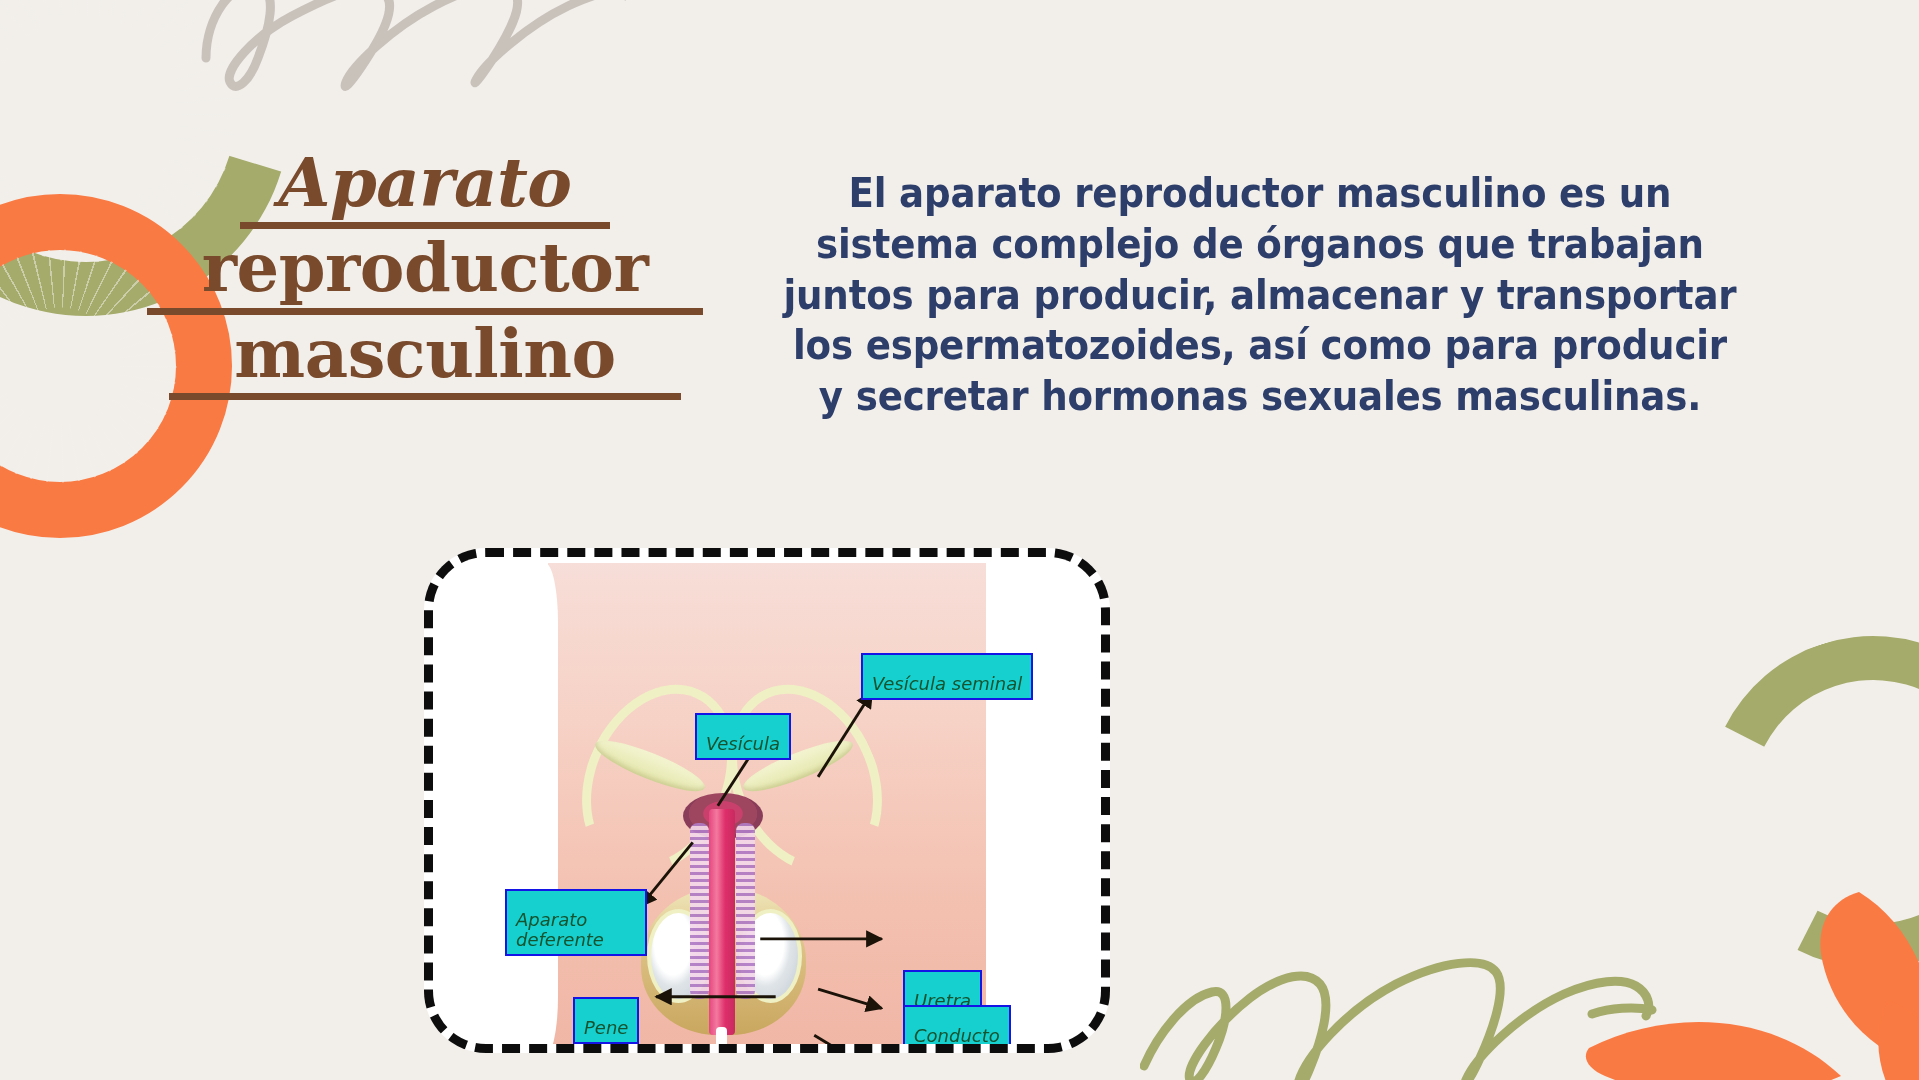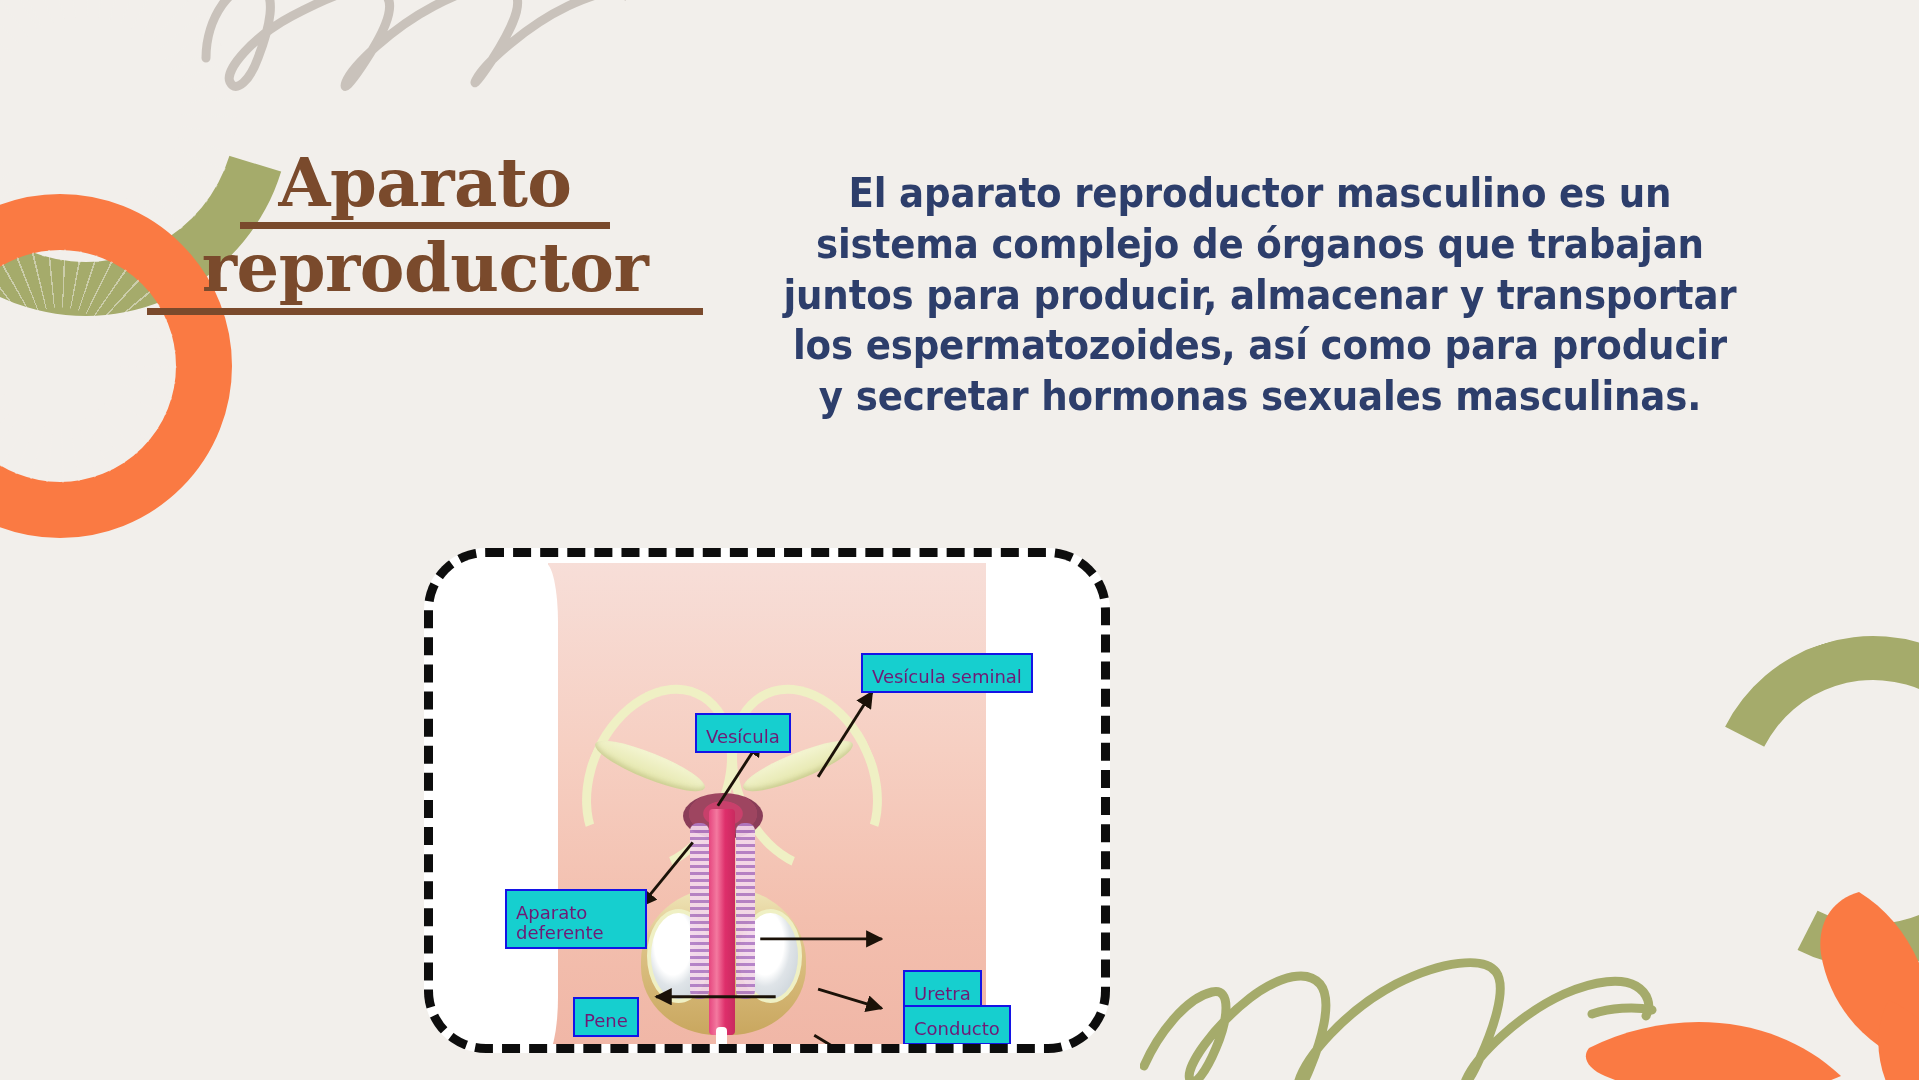--- a/index.html
+++ b/index.html
@@ -107,21 +107,21 @@
     font-weight: 700;
     font-size: 67px;
     line-height: 0.99;
     letter-spacing: -0.5px;
     color: #7a4a2c;
     padding-bottom: 6px;
     margin-bottom: 6px;
     border-bottom: 7px solid #7a4a2c;
     white-space: nowrap;
   }
-  #title-block .tline.l1 { width: 370px; margin-left: auto; margin-right: auto; }
+  #title-block .tline.l1 { width: 370px; margin-left: auto; margin-right: auto; font-style: italic; }
   #title-block .tline.l2 { width: 556px; margin-left: auto; margin-right: auto; }
   #title-block .tline.l3 { width: 512px; margin-left: auto; margin-right: auto; }
 
   
   #intro-paragraph {
     position: absolute;
     left: 740px;
     top: 168px;
     width: 1040px;
     text-align: center;
@@ -249,28 +249,29 @@
     border: 4px solid #eff0c4;
   }
   #testis-left  { left: 214px; }
   #testis-right { left: 306px; }
 
   
   .dlabel {
     position: absolute;
     background: #16cfcf;
     border: 2px solid #1414e6;
-    color: #701a75;
+    color: #14532d;
     font-family: "DejaVu Sans", "Liberation Sans", sans-serif;
     font-size: 18px;
     font-weight: 400;
     line-height: 1.12;
-    padding: 12px 9px 4px;
+    padding: 19px 9px 4px;
     white-space: nowrap;
     box-sizing: border-box;
+    font-style: italic;
   }
   #label-prostata         { left: 262px; top: 156px; }
   #label-vesicula-seminal { left: 428px; top:  96px; }
   #label-conducto-deferente { left: 72px; top: 332px; white-space: normal; width: 142px; }
   #label-pene             { left: 140px; top: 440px; }
   #label-uretra           { left: 470px; top: 378px; margin-top: 35px; }
   #label-testiculo        { left: 470px; top: 448px; }
 
   
   #arrows-svg { position: absolute; inset: 0; width: 100%; height: 100%; pointer-events: none; }
@@ -303,20 +304,21 @@
 
   <svg class="deco" id="deco-orange-petals" viewBox="0 0 400 220">
     <path d="M300,12 C352,44 382,108 376,190 C318,178 272,134 262,74 C258,44 272,20 300,12 Z" fill="#fa7a43"></path>
     <path d="M30,168 C110,128 214,132 282,196 C214,226 112,224 46,196 C30,189 22,178 30,168 Z" fill="#fa7a43"></path>
     <path d="M330,120 C372,140 398,176 400,220 L336,220 C316,186 314,148 330,120 Z" fill="#fa7a43"></path>
   </svg>
 
   <div id="title-block">
     <span class="tline l1">Aparato</span>
     <span class="tline l2">reproductor</span>
+    <span class="tline l3">masculino</span>
   </div>
 
   <div id="intro-paragraph">El aparato reproductor masculino es un sistema complejo de órganos que trabajan juntos para producir, almacenar y transportar los espermatozoides, así como para producir y secretar hormonas sexuales masculinas.</div>
 
   <div id="diagram-frame">
     <div id="diagram-canvas">
 
       <div class="torso"></div>
 
       <div class="loop" id="loop-left"></div>

